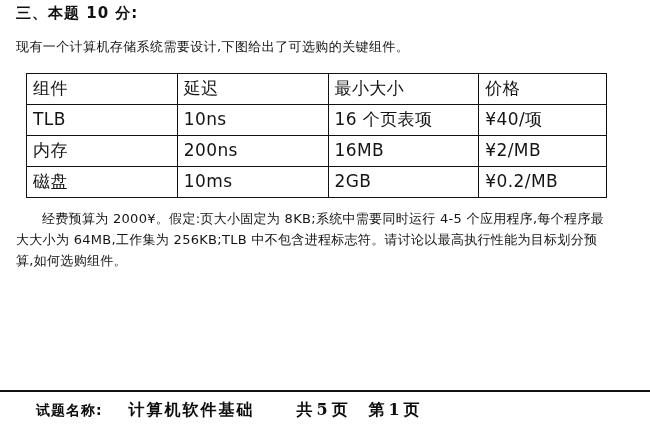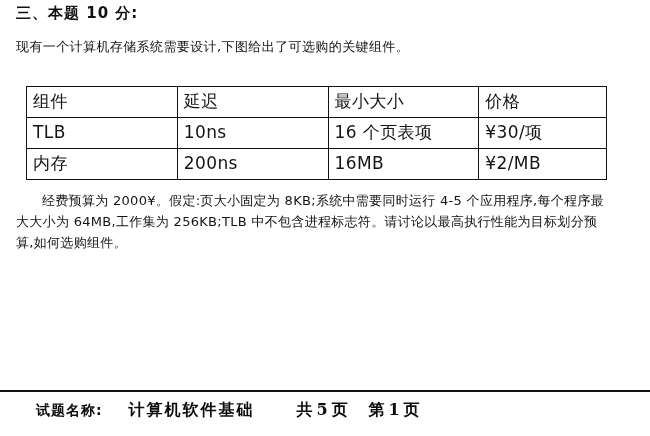--- a/index.html
+++ b/index.html
@@ -27,21 +27,21 @@
     font-weight: bold;
     letter-spacing: 1px;
     margin-top: 4px;
     margin-bottom: 14px;
     color: #111;
   }
   .intro {
     font-size: 13px;
     line-height: 1.5;
     letter-spacing: 0.4px;
-    margin-bottom: 29px;
+    margin-bottom: 16px;
     color: #141414;
   }
   table.components {
     border-collapse: collapse;
     width: 94%;
     margin-left: 10px;
     font-size: 17px;
     table-layout: fixed;
   }
   table.components th,
@@ -136,27 +136,33 @@
         <th>延迟</th>
         <th>最小大小</th>
         <th>价格</th>
       </tr>
     </thead>
     <tbody>
       <tr>
         <td>TLB</td>
         <td>10ns</td>
         <td>16 个页表项</td>
-        <td>¥30/项</td>
+        <td>¥40/项</td>
       </tr>
       <tr>
         <td>内存</td>
         <td>200ns</td>
         <td>16MB</td>
         <td>¥2/MB</td>
+      </tr>
+      <tr>
+        <td>磁盘</td>
+        <td>10ms</td>
+        <td>2GB</td>
+        <td>¥0.2/MB</td>
       </tr>
     </tbody>
   </table>
 
   <div class="body-para">经费预算为 2000¥。假定:页大小固定为 8KB;系统中需要同时运行 4-5 个应用程序,每个程序最大大小为 64MB,工作集为 256KB;TLB 中不包含进程标志符。请讨论以最高执行性能为目标划分预算,如何选购组件。</div>
 
   <div class="spacer"></div>
 
   <hr class="footer-rule">
 

